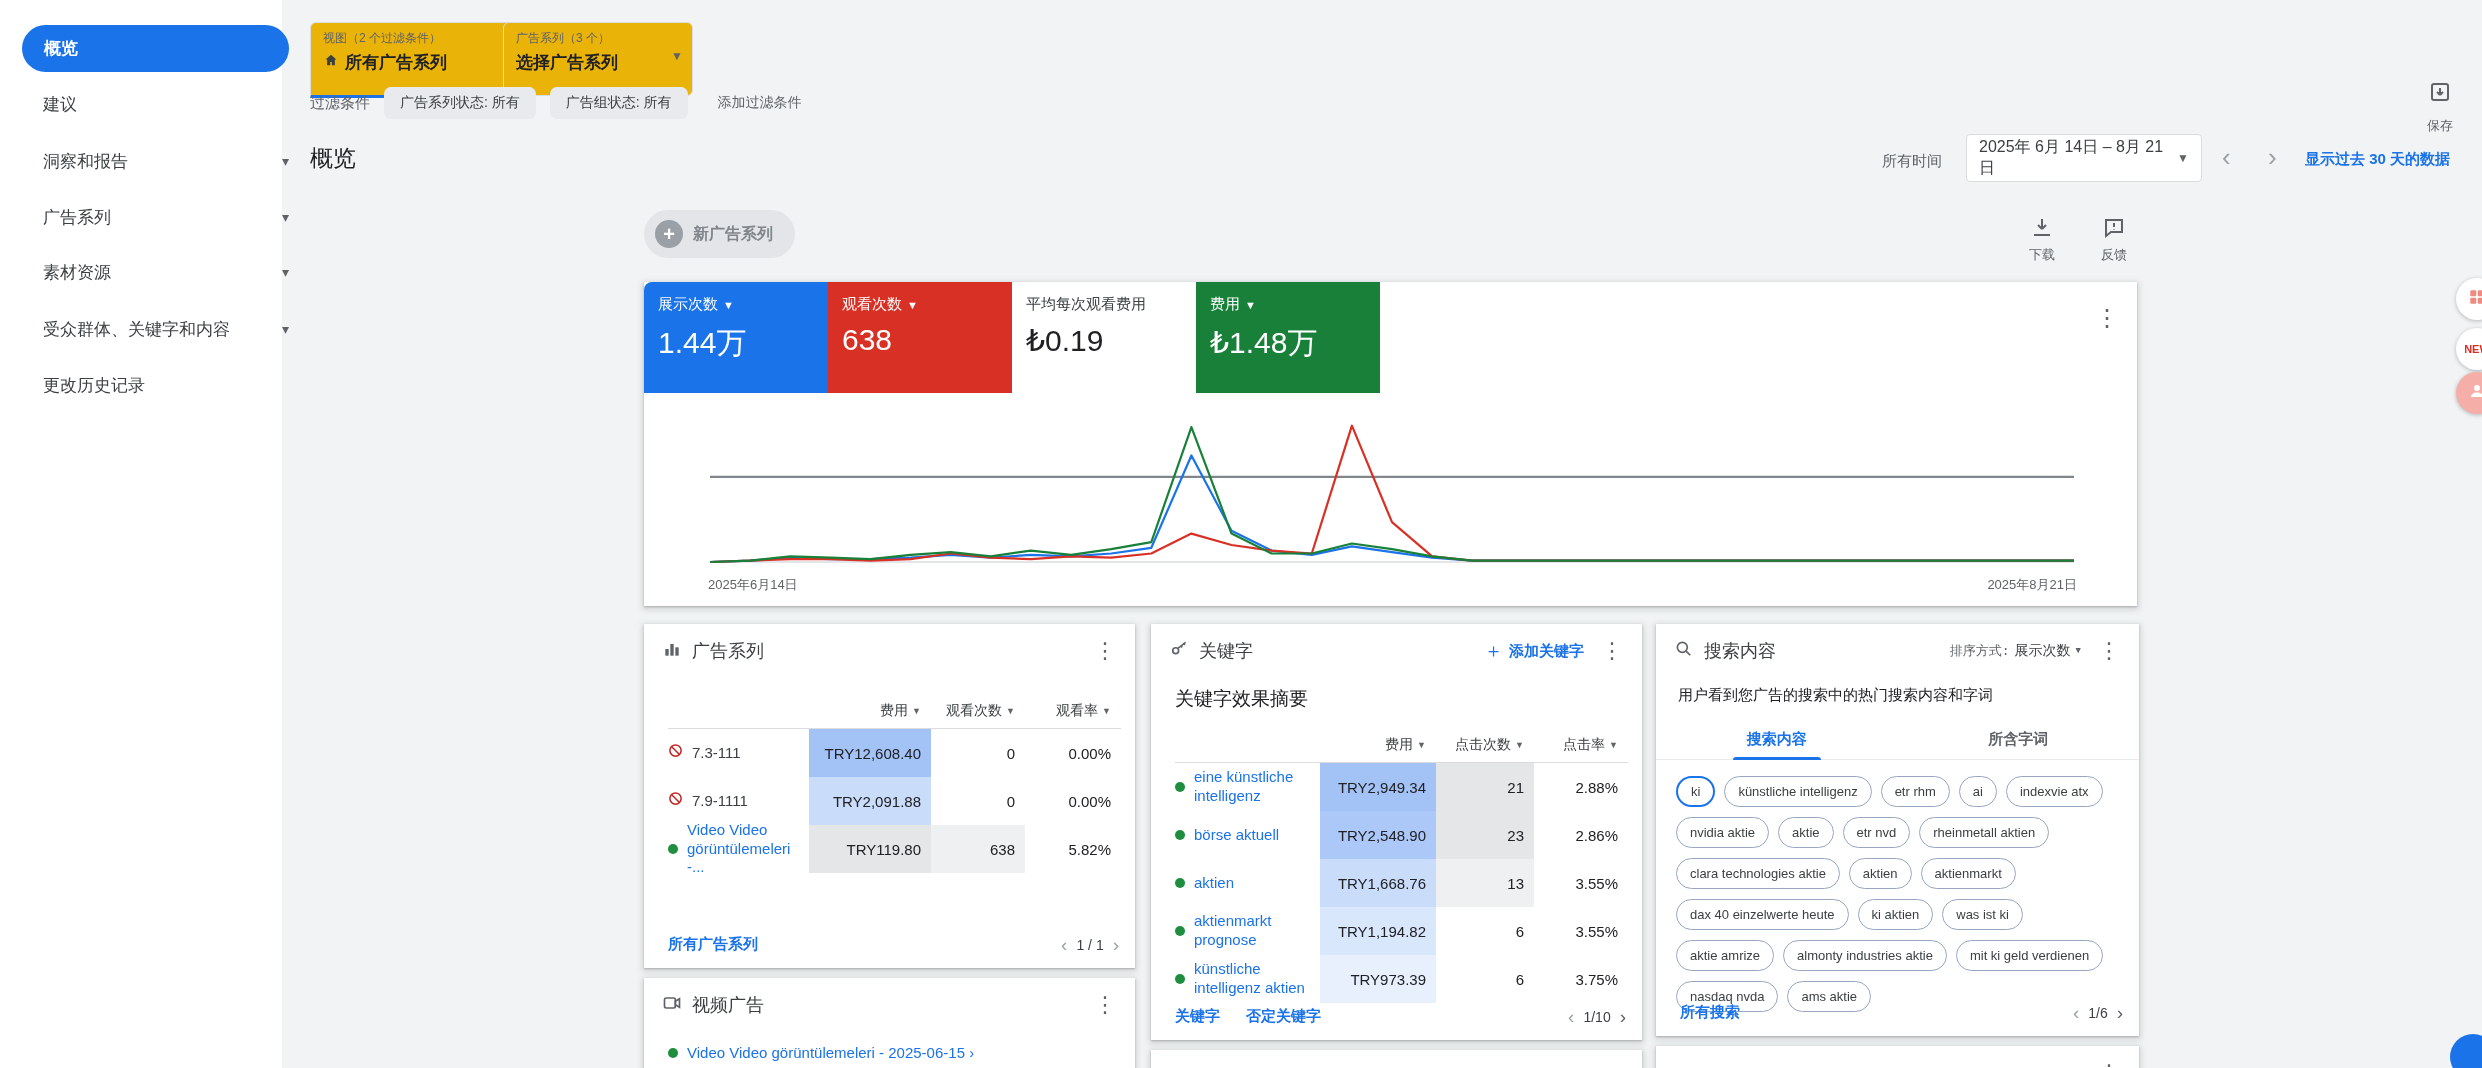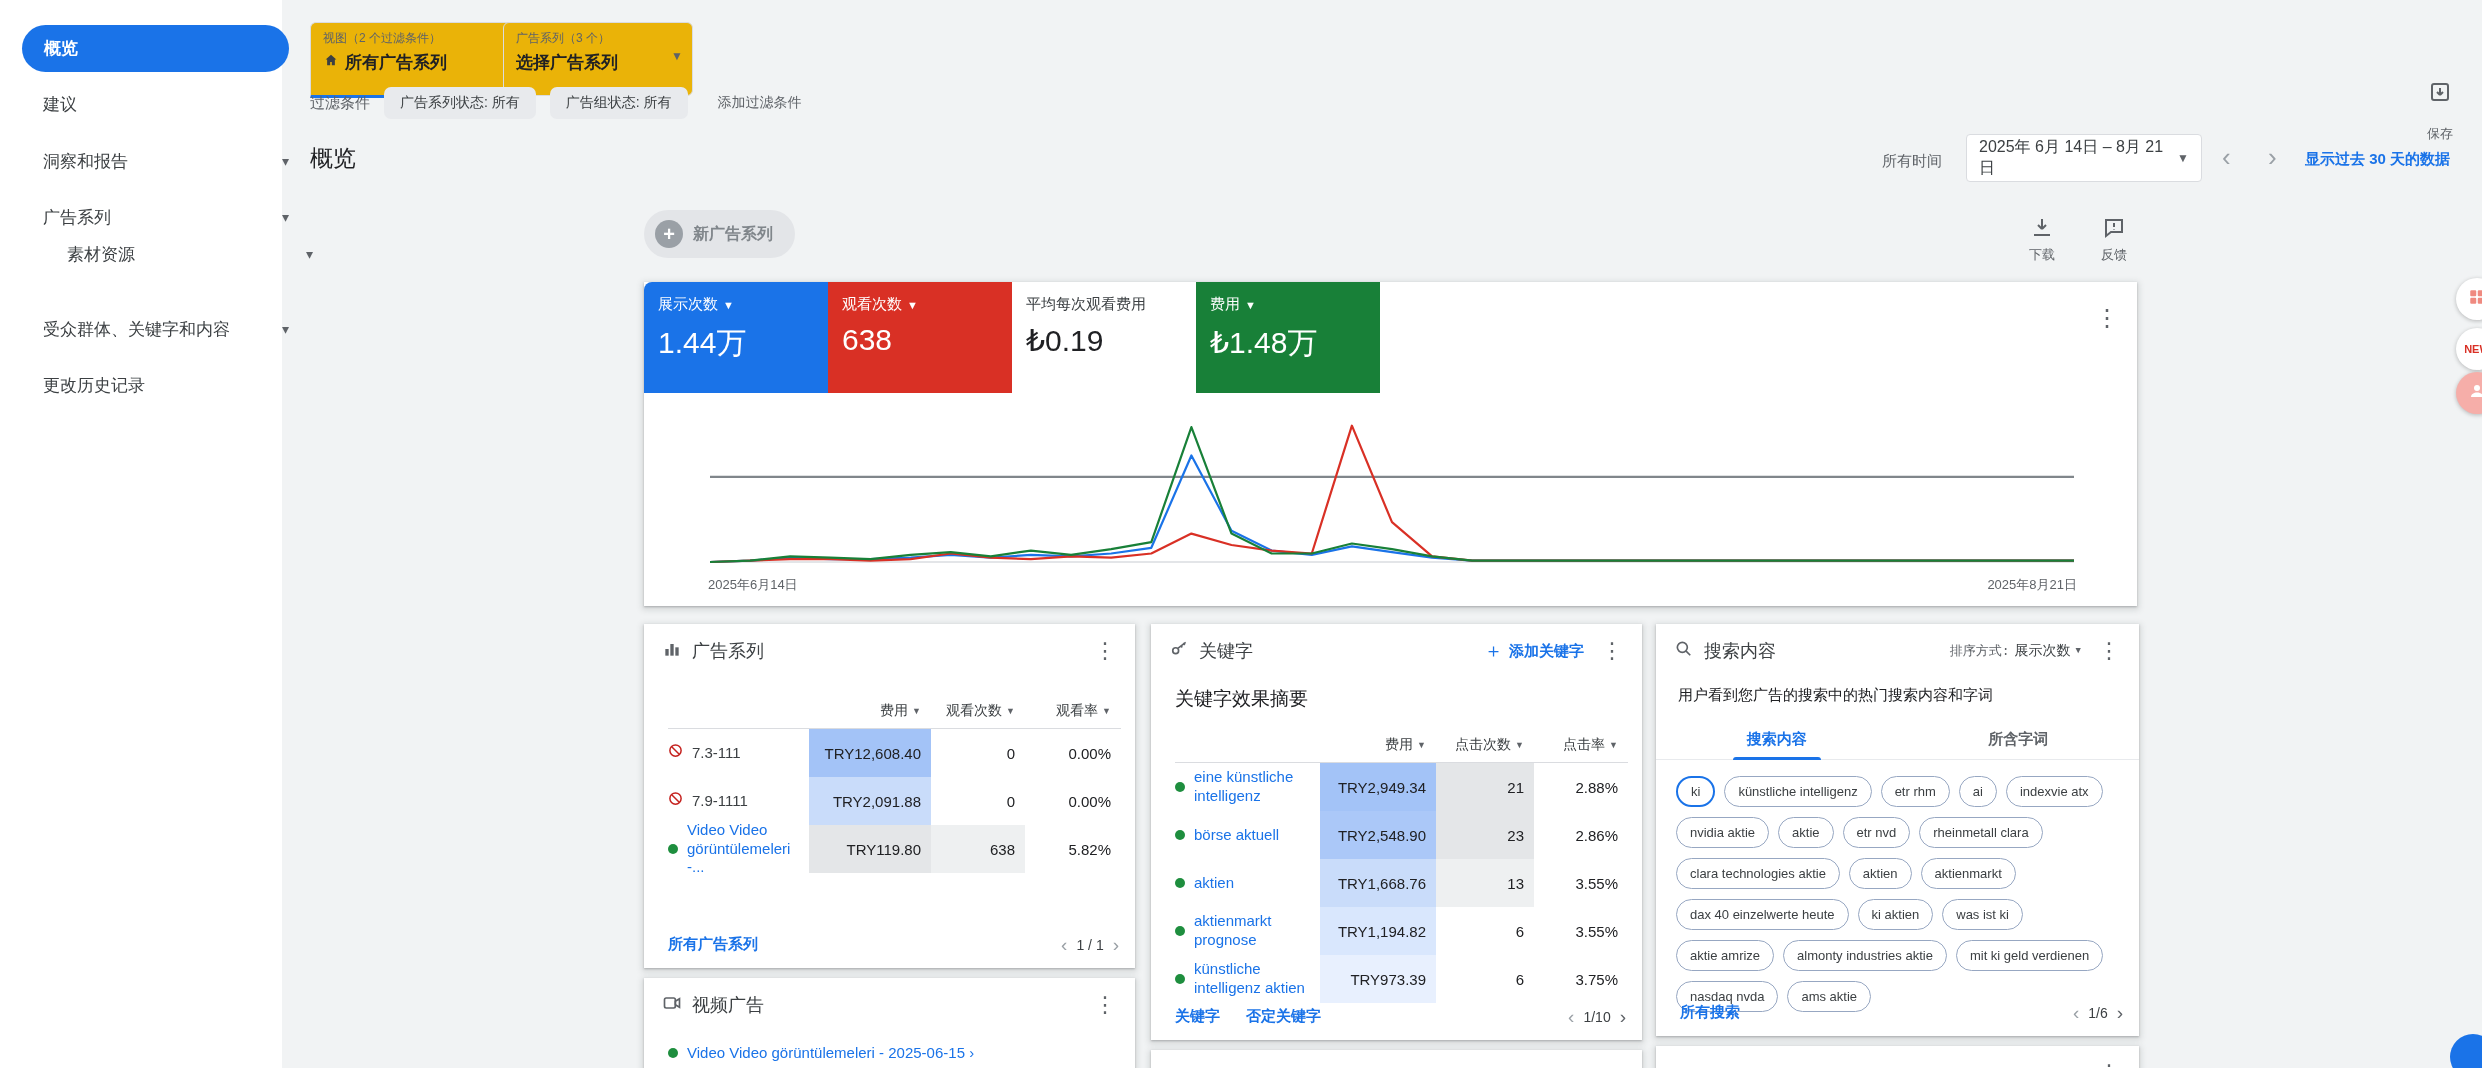--- a/index.html
+++ b/index.html
@@ -17,21 +17,21 @@
 
   
   .dd{position:absolute;background:#eab308;border:1px solid #dadce0;padding:7px 30px 7px 12px;cursor:pointer;}
   #dd-view{left:310px;top:22px;width:176px;height:58px;border-radius:6px 6px 0 0;border-bottom:3px solid #1a73e8;}
   #dd-campaign{left:503px;top:22px;width:146px;height:58px;border-radius:6px;}
   .dd-lbl{font-size:12px;color:#5f6368;white-space:nowrap;}
   .dd-val{margin-top:4px;font-size:17px;font-weight:bold;color:#202124;display:flex;align-items:center;gap:6px;white-space:nowrap;}
   .dd-caret{position:absolute;right:9px;top:26px;color:#5f6368;font-size:12px;}
 
   .save-ctl{position:absolute;left:2410px;top:80px;width:60px;display:flex;flex-direction:column;
-            align-items:center;gap:17px;color:#5f6368;cursor:pointer;}
+            align-items:center;gap:9px;color:#5f6368;cursor:pointer;}
   .save-ctl .lab{font-size:13px;}
 
   
   .filterbar{position:absolute;left:310px;top:86px;height:34px;display:flex;align-items:center;gap:14px;z-index:2;}
   .filter-label{font-size:15px;color:#5f6368;}
   .fchip{height:32px;display:flex;align-items:center;padding:0 16px;border-radius:7px;background:#e8eaed;
          font-size:14px;color:#3c4043;cursor:pointer;white-space:nowrap;}
 
   
   .page-title{position:absolute;left:310px;top:143px;font-size:23px;color:#202124;}
@@ -147,21 +147,21 @@
     <span>建议</span>
   </div>
   <div class="nav-item" style="top:139px;">
     <span>洞察和报告</span>
     <span class="nav-chev">▾</span>
   </div>
   <div class="nav-item" style="top:195px;">
     <span>广告系列</span>
     <span class="nav-chev">▾</span>
   </div>
-  <div class="nav-item" style="top:232px;margin-left:24px;">
+  <div class="nav-item" style="top:250px;">
     <span>素材资源</span>
     <span class="nav-chev">▾</span>
   </div>
   <div class="nav-item" style="top:307px;">
     <span>受众群体、关键字和内容</span>
     <span class="nav-chev">▾</span>
   </div>
   <div class="nav-item" style="top:363px;">
     <span>更改历史记录</span>
   </div>
@@ -477,21 +477,21 @@
 
   <div class="chips">
     <span class="chip selected">ki</span>
     <span class="chip">künstliche intelligenz</span>
     <span class="chip">etr rhm</span>
     <span class="chip">ai</span>
     <span class="chip">indexvie atx</span>
     <span class="chip">nvidia aktie</span>
     <span class="chip">aktie</span>
     <span class="chip">etr nvd</span>
-    <span class="chip">rheinmetall clara</span>
+    <span class="chip">rheinmetall aktien</span>
     <span class="chip">clara technologies aktie</span>
     <span class="chip">aktien</span>
     <span class="chip">aktienmarkt</span>
     <span class="chip">dax 40 einzelwerte heute</span>
     <span class="chip">ki aktien</span>
     <span class="chip">was ist ki</span>
     <span class="chip">aktie amrize</span>
     <span class="chip">almonty industries aktie</span>
     <span class="chip">mit ki geld verdienen</span>
     <span class="chip">nasdaq nvda</span>

